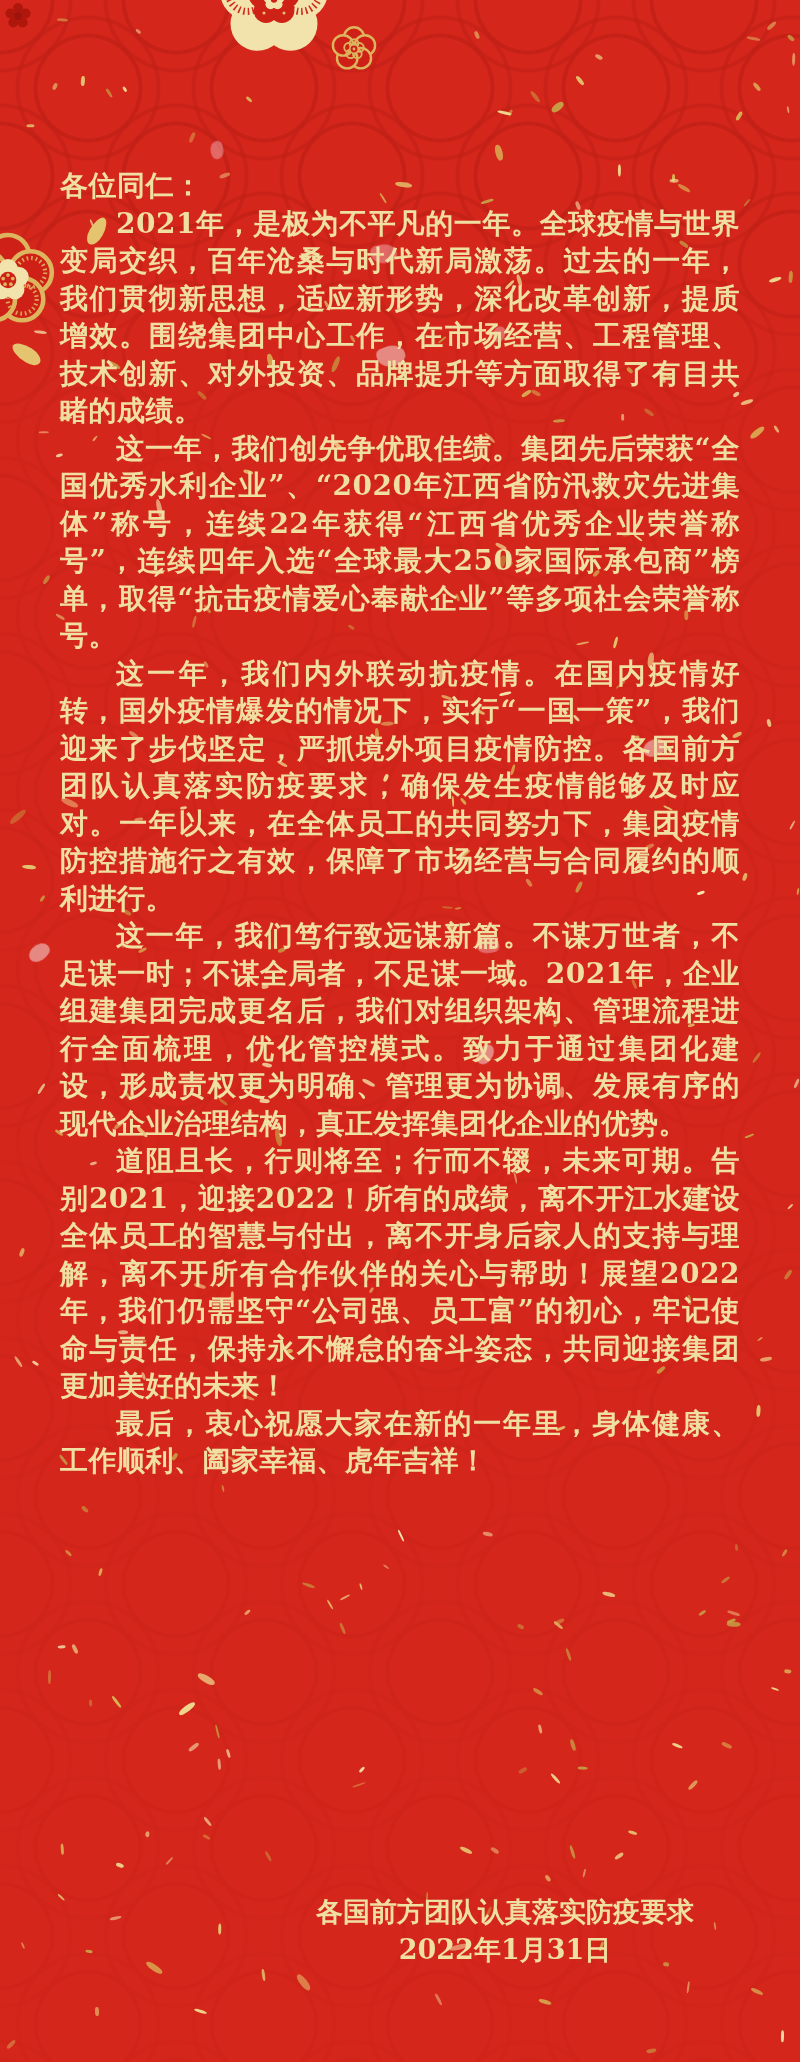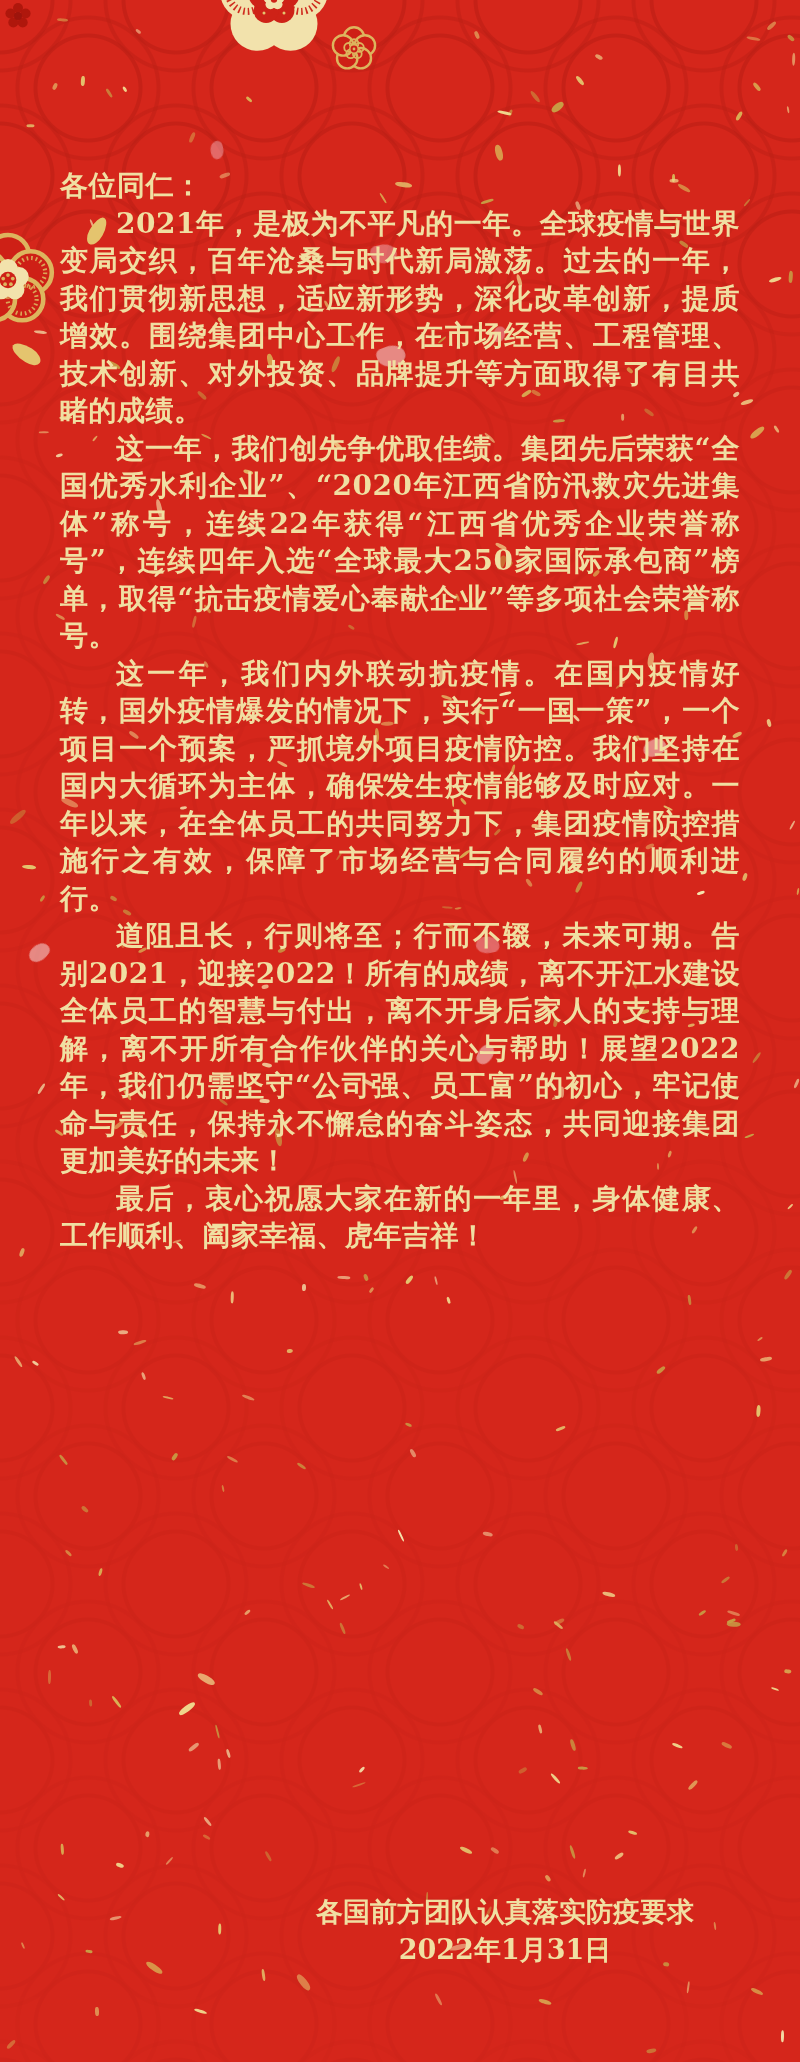--- a/index.html
+++ b/index.html
@@ -459,21 +459,22 @@
   </svg>
 
   <div class="leaf" style="left:90px;top:216px;width:14px;height:30px;transform:rotate(28deg)"></div>
   <div class="leaf" style="left:19px;top:338px;width:15px;height:32px;transform:rotate(-58deg)"></div>
 
 
   <div class="letter-body">
     <p class="salutation">各位同仁：</p>
     <p>2021年，是极为不平凡的一年。全球疫情与世界变局交织，百年沧桑与时代新局激荡。过去的一年，我们贯彻新思想，适应新形势，深化改革创新，提质增效。围绕集团中心工作，在市场经营、工程管理、技术创新、对外投资、品牌提升等方面取得了有目共睹的成绩。</p>
     <p>这一年，我们创先争优取佳绩。集团先后荣获“全国优秀水利企业”、“2020年江西省防汛救灾先进集体”称号，连续22年获得“江西省优秀企业荣誉称号”，连续四年入选“全球最大250家国际承包商”榜单，取得“抗击疫情爱心奉献企业”等多项社会荣誉称号。</p>
-    <p>这一年，我们内外联动抗疫情。在国内疫情好转，国外疫情爆发的情况下，实行“一国一策”，一个项目一个预案，严抓境外项目疫情防控。我们坚持在国内大循环为主体，确保发生疫情能够及时应对。一年以来，在全体员工的共同努力下，集团疫情防控措施行之有效，保障了市场经营与合同履约的顺利进行。</p>
+    <p>这一年，我们内外联动抗疫情。在国内疫情好转，国外疫情爆发的情况下，实行“一国一策”，我们迎来了步伐坚定，严抓境外项目疫情防控。各国前方团队认真落实防疫要求，确保发生疫情能够及时应对。一年以来，在全体员工的共同努力下，集团疫情防控措施行之有效，保障了市场经营与合同履约的顺利进行。</p>
+    <p>这一年，我们笃行致远谋新篇。不谋万世者，不足谋一时；不谋全局者，不足谋一域。2021年，企业组建集团完成更名后，我们对组织架构、管理流程进行全面梳理，优化管控模式。致力于通过集团化建设，形成责权更为明确、管理更为协调、发展有序的现代企业治理结构，真正发挥集团化企业的优势。</p>
     <p>道阻且长，行则将至；行而不辍，未来可期。告别2021，迎接2022！所有的成绩，离不开江水建设全体员工的智慧与付出，离不开身后家人的支持与理解，离不开所有合作伙伴的关心与帮助！展望2022年，我们仍需坚守“公司强、员工富”的初心，牢记使命与责任，保持永不懈怠的奋斗姿态，共同迎接集团更加美好的未来！</p>
     <p>最后，衷心祝愿大家在新的一年里，身体健康、工作顺利、阖家幸福、虎年吉祥！</p>
   </div>
 
   <div class="signoff">
     <div>各国前方团队认真落实防疫要求</div>
     <div>2022年1月31日</div>
   </div>
 
 </div>

